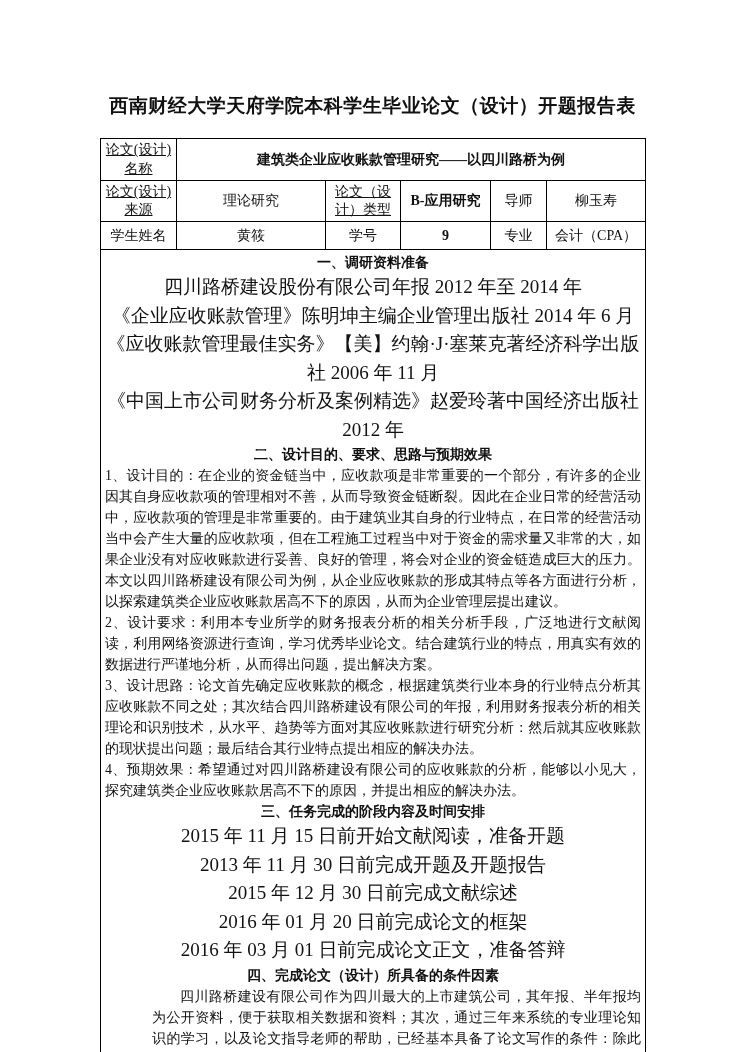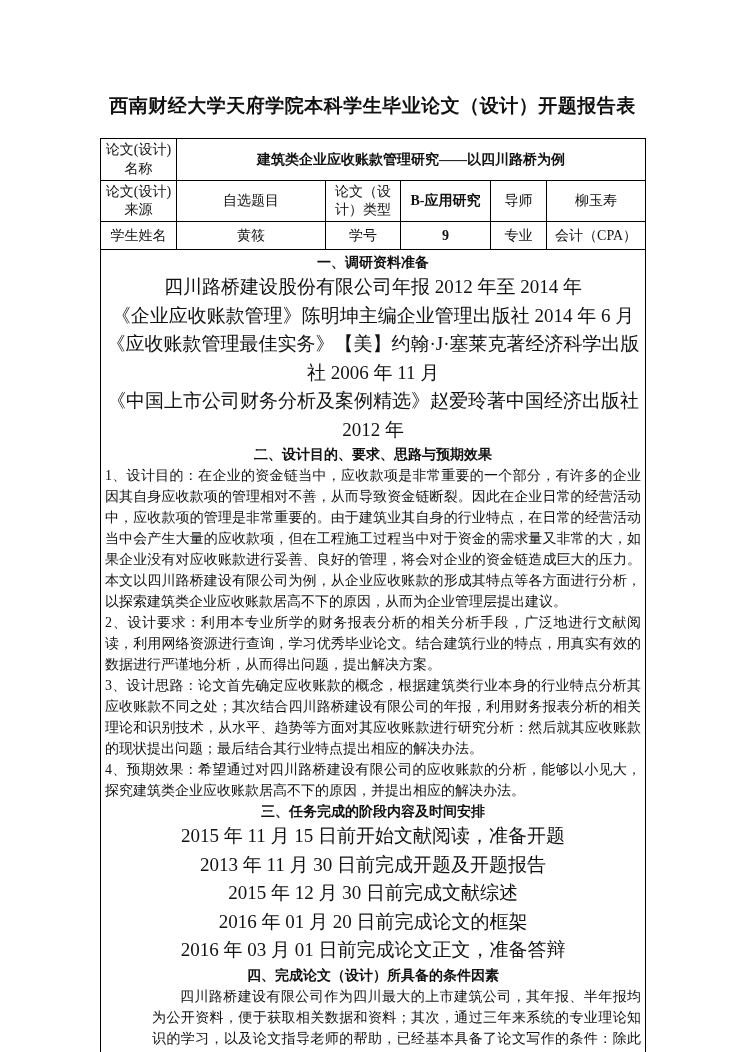--- a/index.html
+++ b/index.html
@@ -30,21 +30,21 @@
     width: 545px;
     table-layout: fixed;
   }
   .report td {
     border: 1px solid #000;
     font-size: 14px;
     padding: 2px 4px;
     text-align: center;
     vertical-align: middle;
   }
-  .lbl { white-space: pre-line; line-height: 1.3; }
+  .lbl { white-space: pre-line; line-height: 1.3; text-decoration: underline; }
   .bold { font-weight: 700; }
   .row1 td { height: 42px; }
   .row2 td { height: 40px; }
   .row3 td { height: 28px; }
   .content-cell {
     text-align: left;
     vertical-align: top;
     padding: 3px 6px 8px 5px;
     height: 676px;
   }
@@ -90,21 +90,21 @@
     </colgroup>
     <tbody>
       <tr class="row1">
         <td class="lbl">论文(设计)
 名称</td>
         <td colspan="5" class="bold">建筑类企业应收账款管理研究——以四川路桥为例</td>
       </tr>
       <tr class="row2">
         <td class="lbl">论文(设计)
 来源</td>
-        <td>自选题目</td>
+        <td>理论研究</td>
         <td class="lbl">论文（设
 计）类型</td>
         <td class="bold">B-应用研究</td>
         <td>导师</td>
         <td>柳玉寿</td>
       </tr>
       <tr class="row3">
         <td>学生姓名</td>
         <td>黄筱</td>
         <td>学号</td>

